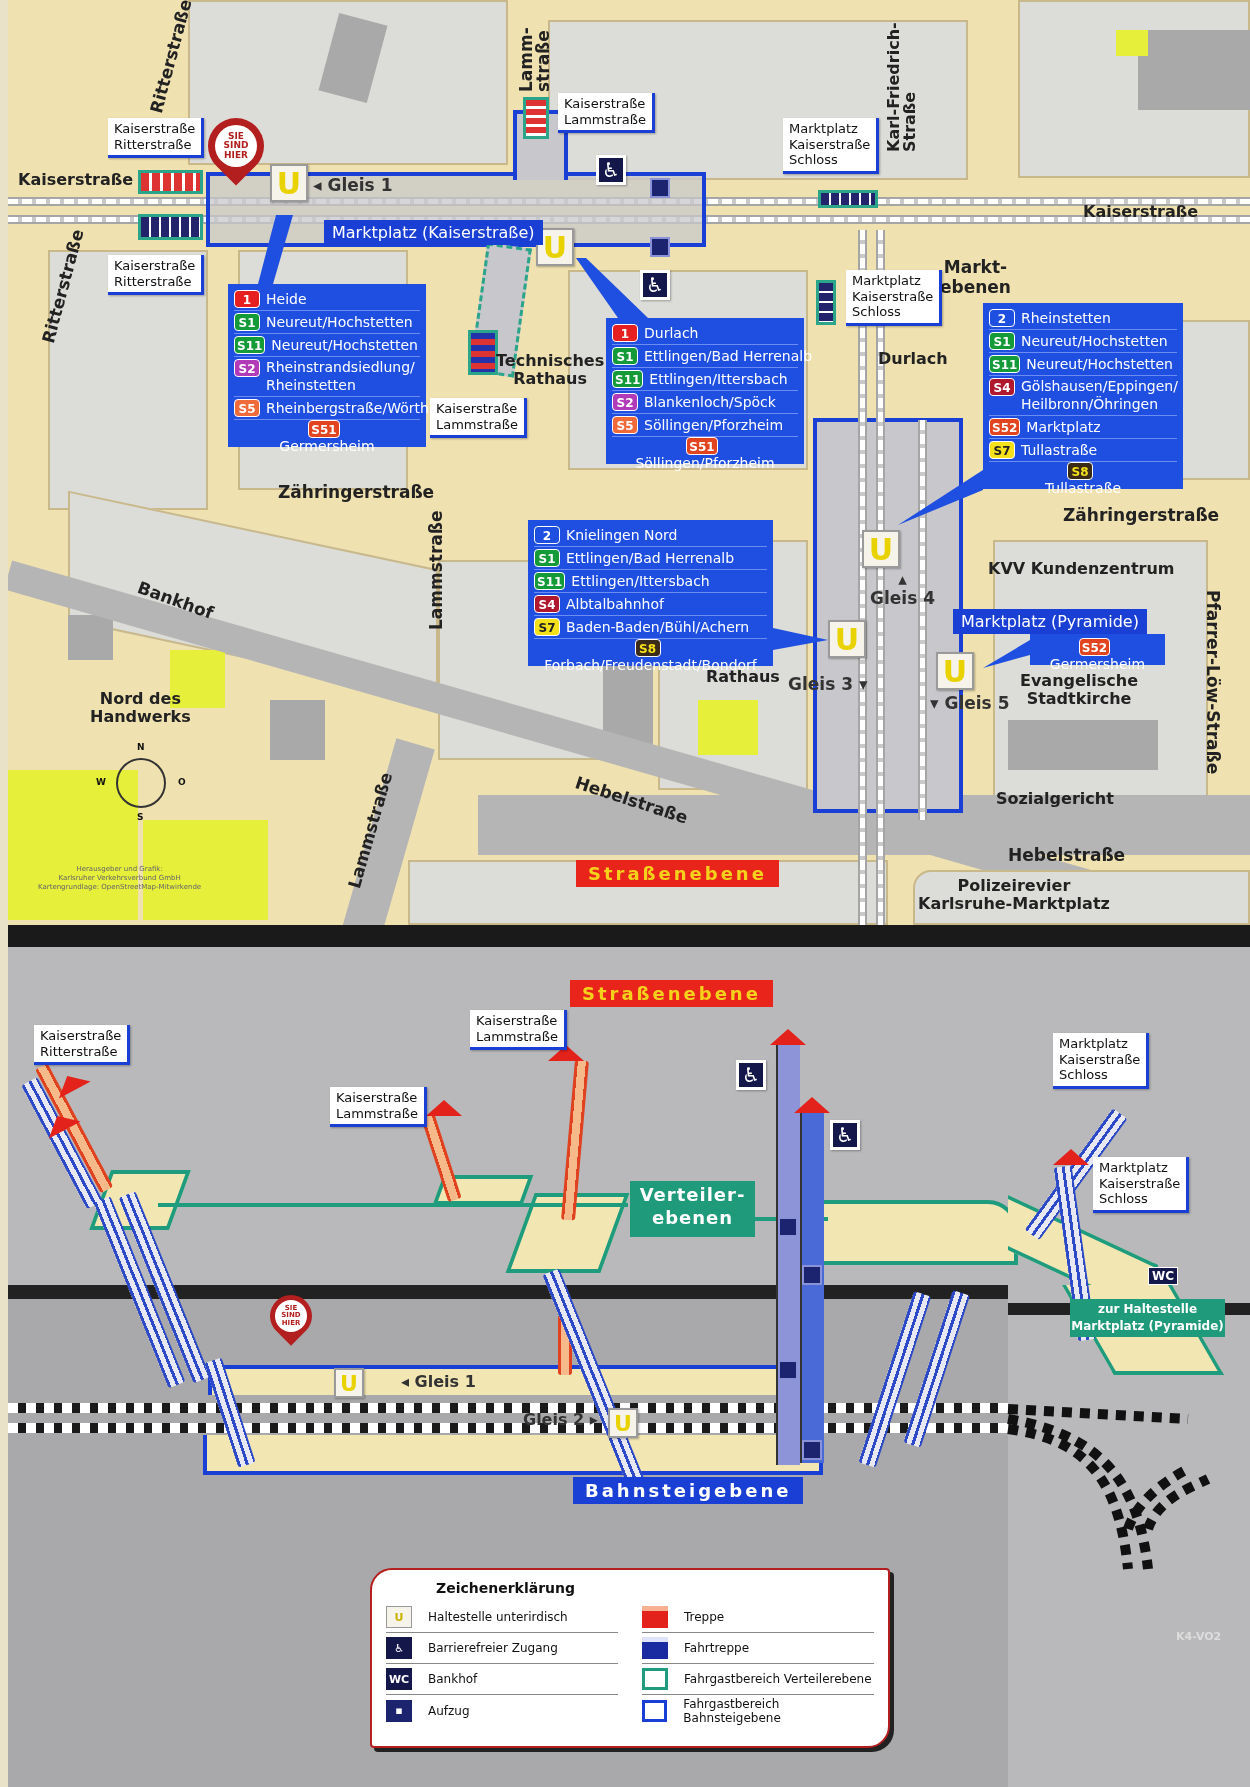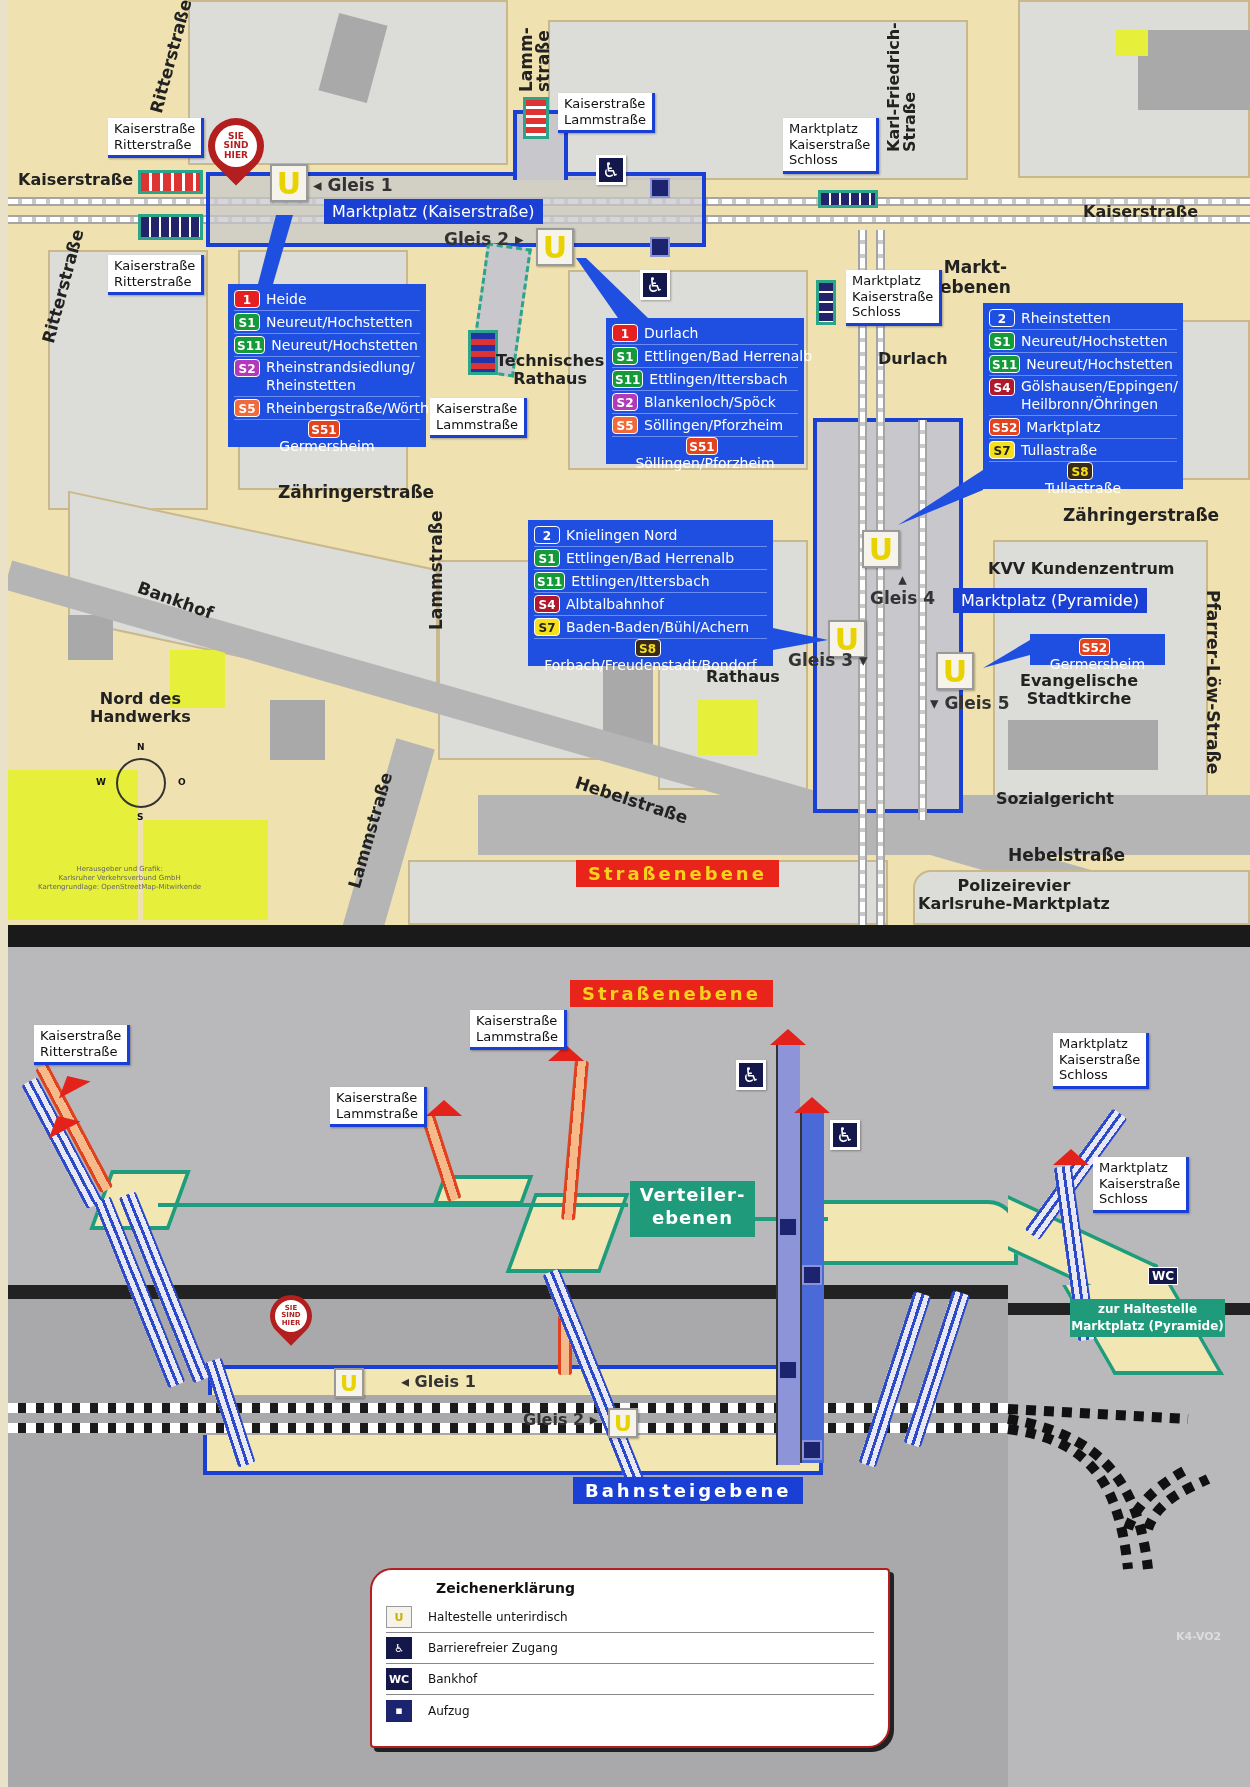--- a/index.html
+++ b/index.html
@@ -18,21 +18,21 @@
 
   .exit-label { position: absolute; background: #fff; border-right: 3px solid #1a3fd4; border-bottom: 3px solid #1a3fd4; padding: 3px 6px; font-size: 13px; line-height: 1.2; color: #111; white-space: nowrap; box-shadow: 1px 1px 2px rgba(0,0,0,.3); }
 
   .station-area { position: absolute; background: #c8c8cc; border: 4px solid #1a3fd4; }
   .track { position: absolute; height: 9px; background: repeating-linear-gradient(90deg, #fff 0 10px, #c9c9c9 10px 14px); border-top: 2px solid #a5a5a5; border-bottom: 2px solid #a5a5a5; }
   .vtrack { position: absolute; width: 9px; background: repeating-linear-gradient(180deg, #fff 0 10px, #c9c9c9 10px 14px); border-left: 2px solid #a5a5a5; border-right: 2px solid #a5a5a5; }
 
   .ubahn { position: absolute; width: 38px; height: 38px; background: #f6f3ea; border: 2px solid #9a9a9a; display: flex; align-items: center; justify-content: center; font-weight: bold; font-size: 30px; color: #e8d300; box-shadow: 1px 1px 2px rgba(0,0,0,.3); }
   .gleis { position: absolute; font-weight: bold; font-size: 17px; color: #333; white-space: nowrap; }
 
-  .station-name { position: absolute; background: #1a3fd4; color: #fff; font-size: 16px; padding: 3px 8px; white-space: nowrap; }
+  .station-name { position: absolute; background: #1a3fd4; color: #fff; font-size: 16px; padding: 3px 8px; white-space: nowrap; margin-top: 21px; }
 
   .dep-box { position: absolute; background: #1f4fe0; padding: 4px 6px; }
   .dep-row { display: flex; align-items: center; height: 23px; border-bottom: 1px solid #6b8cf0; color: #fff; font-size: 14px; white-space: nowrap; }
   .dep-row.tall { height: 40px; align-items: flex-start; padding-top: 2px; }
   .dep-row:last-child { border-bottom: none; flex-direction: column; }
   .line-badge { display: inline-block; min-width: 26px; height: 18px; border-radius: 4px; font-size: 12px; font-weight: bold; text-align: center; line-height: 18px; margin-right: 6px; padding: 0 2px; border: 1px solid #fff; }
 
   .wheelchair { position: absolute; width: 30px; height: 30px; background: #14174a; color: #fff; display: flex; align-items: center; justify-content: center; font-size: 20px; border: 3px solid #fff; box-shadow: 1px 1px 2px rgba(0,0,0,.3); }
   .lift { position: absolute; width: 20px; height: 20px; background: #1c2470; border: 2px solid #8b93d8; }
   .stairs { position: absolute; border: 3px solid #2aa58a; }
@@ -170,21 +170,21 @@
   </div>
 
   <div class="ubahn" style="left:262px;top:164px;">U</div>
   <div class="ubahn" style="left:528px;top:228px;">U</div>
   <div class="ubahn" style="left:854px;top:530px;">U</div>
   <div class="ubahn" style="left:820px;top:620px;">U</div>
   <div class="ubahn" style="left:928px;top:652px;">U</div>
 
   <div class="gleis" style="left:305px;top:175px;">◂ Gleis 1</div>
   <div class="gleis" style="left:436px;top:229px;">Gleis 2 ▸</div>
-  <div class="gleis" style="left:780px;top:650px;">Gleis 3 ▾</div>
+  <div class="gleis" style="left:780px;top:674px;">Gleis 3 ▾</div>
   <div class="gleis" style="left:862px;top:570px;white-space:pre;text-align:center;line-height:1.1;">▴
 Gleis 4</div>
   <div class="gleis" style="left:922px;top:693px;">▾ Gleis 5</div>
 
   <div class="station-name" style="left:316px;top:199px;">Marktplatz (Kaiserstraße)</div>
   <div class="station-name" style="left:945px;top:588px;">Marktplatz (Pyramide)</div>
 
   <div class="wheelchair" style="left:588px;top:155px;">♿</div>
   <div class="wheelchair" style="left:632px;top:270px;">♿</div>
   <div class="lift" style="left:642px;top:178px;"></div>
@@ -443,14 +443,32 @@
       </div>
       <div class="legend-item">
         <span class="legend-swatch" style="background:#14174a;">WC</span>
         <span>Bankhof</span>
       </div>
       <div class="legend-item">
         <span class="legend-swatch" style="background:#1c2470;">▪</span>
         <span>Aufzug</span>
       </div>
     </div>
+    <div class="legend-col">
+      <div class="legend-item">
+        <span class="legend-swatch" style="background:#e2221b;border-top:5px solid #f7b090;"></span>
+        <span>Treppe</span>
+      </div>
+      <div class="legend-item">
+        <span class="legend-swatch" style="background:#1a2aa0;border-top:5px solid #dfe3fa;"></span>
+        <span>Fahrtreppe</span>
+      </div>
+      <div class="legend-item">
+        <span class="legend-swatch" style="background:#fff;border:3px solid #1e9c7d;"></span>
+        <span>Fahrgastbereich Verteilerebene</span>
+      </div>
+      <div class="legend-item">
+        <span class="legend-swatch" style="background:#fff;border:3px solid #1a3fd4;"></span>
+        <span>Fahrgastbereich Bahnsteigebene</span>
+      </div>
+    </div>
   </div>
 </div>
 
 </body></html>

